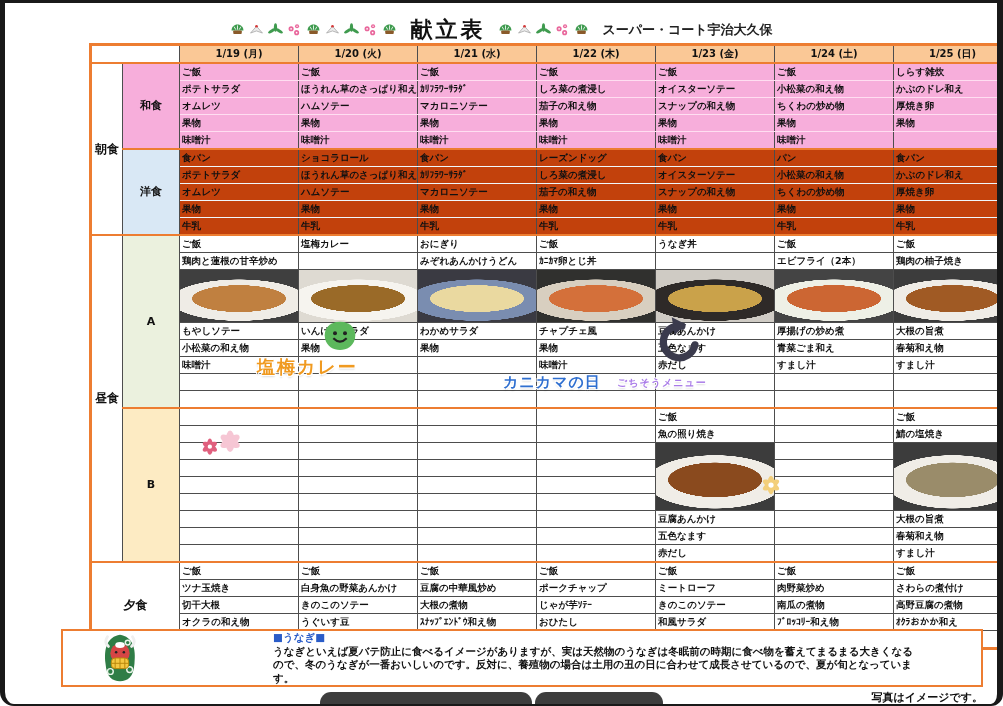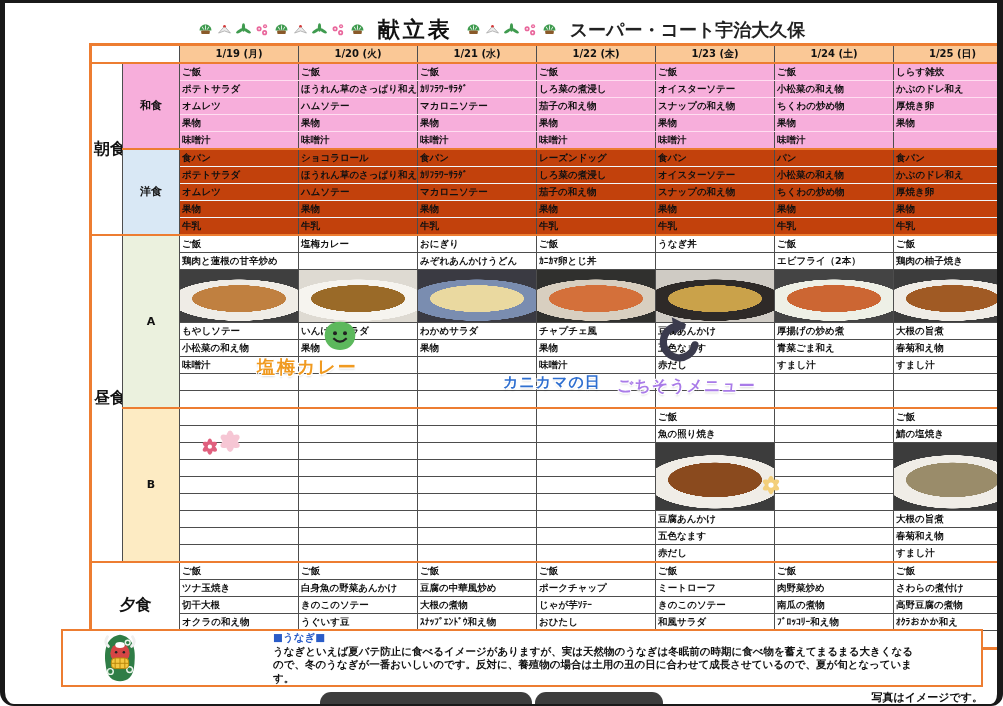--- a/index.html
+++ b/index.html
@@ -3,47 +3,47 @@
 <meta charset="utf-8">
 <style>
   html,body{margin:0;padding:0;background:#fff;}
   body{font-family:"DejaVu Sans","Liberation Sans",sans-serif;}
   .screen{position:relative;width:1003px;height:706px;box-sizing:border-box;background:#fff;
     border-left:5px solid #191919;border-top:3px solid #191919;border-right:6px solid #191919;border-bottom:2px solid #191919;
     border-radius:0 0 12px 14px;overflow:hidden;}
   
   .hdr{position:absolute;left:0;right:0;top:12px;display:flex;justify-content:center;align-items:center;gap:12px;text-align:center;}
   .hdr .title{font-size:22px;font-weight:700;letter-spacing:3px;color:#111;}
-  .hdr .facility{font-size:18px;font-weight:700;color:#222;}
+  .hdr .facility{font-size:13px;font-weight:700;color:#222;}
   .deco{display:flex;gap:2px;align-items:center;}
   .deco svg{width:17px;height:17px;display:block;}
   
   #menu-table{position:absolute;left:56px;top:40px;padding-left:28px;}
   table{border-collapse:collapse;table-layout:fixed;width:922px;border:3px solid #ED7D31;background:#fff;}
   td{border:1px solid #4d4d4d;font-size:9.5px;font-weight:700;padding:0 2px;white-space:nowrap;overflow:hidden;
      line-height:1.05;height:16px;color:#111;vertical-align:middle;}
   tr.sec > td{border-top:2px solid #ED7D31;}
   td.corner{background:#fff;}
   td.date{background:#FAC896;text-align:center;font-size:10px;}
   td.pink{background:#F7AEDB;border-bottom-color:#ffdef1;}
   td.blue{background:#c2410c;border-bottom-color:#f0f7fc;}
-  td.glabel{background:#fff;text-align:center;font-size:16px;}
+  td.glabel{background:#fff;text-align:center;font-size:12px;}
   td.slabel{text-align:center;font-size:11px;}
   td.slabel.pink{background:#F7AEDB;}
   td.slabel.blue{background:#D9E8F5;}
   td.agreen{background:#EBF1DE;}
   td.cream{background:#FDEBC3;}
   td.photocell{padding:0;}
   .photo{width:100%;height:100%;min-height:50px;}
   
   .ann{position:absolute;font-weight:900;
     text-shadow:-1px -1px 0 #fff,1px -1px 0 #fff,-1px 1px 0 #fff,1px 1px 0 #fff,0 2px 2px rgba(0,0,0,.15);}
   #ann-0{left:252px;top:352px;font-size:18px;letter-spacing:2px;}
   #ann-1{left:498px;top:370px;font-size:15px;letter-spacing:1px;}
-  #ann-2{left:612px;top:373px;font-size:16px;letter-spacing:1px;}
+  #ann-2{left:612px;top:373px;font-size:10px;letter-spacing:1px;}
   .ovl{position:absolute;}
   
   .infobox{position:absolute;left:56px;top:626px;width:922px;height:58px;box-sizing:border-box;
     border:2px solid #ED7D31;display:flex;align-items:center;background:#fff;}
   .infobox .mascot{margin-left:32px;flex:0 0 auto;}
   .info-text{margin-left:128px;}
   .info-title{color:#2a5cc8;font-size:10.5px;font-weight:700;}
   .info-body{font-size:10.5px;font-weight:700;width:648px;line-height:1.3;color:#111;}
   .photo-note{position:absolute;left:56px;top:687px;width:922px;text-align:right;font-size:11px;font-weight:700;color:#111;}
   

